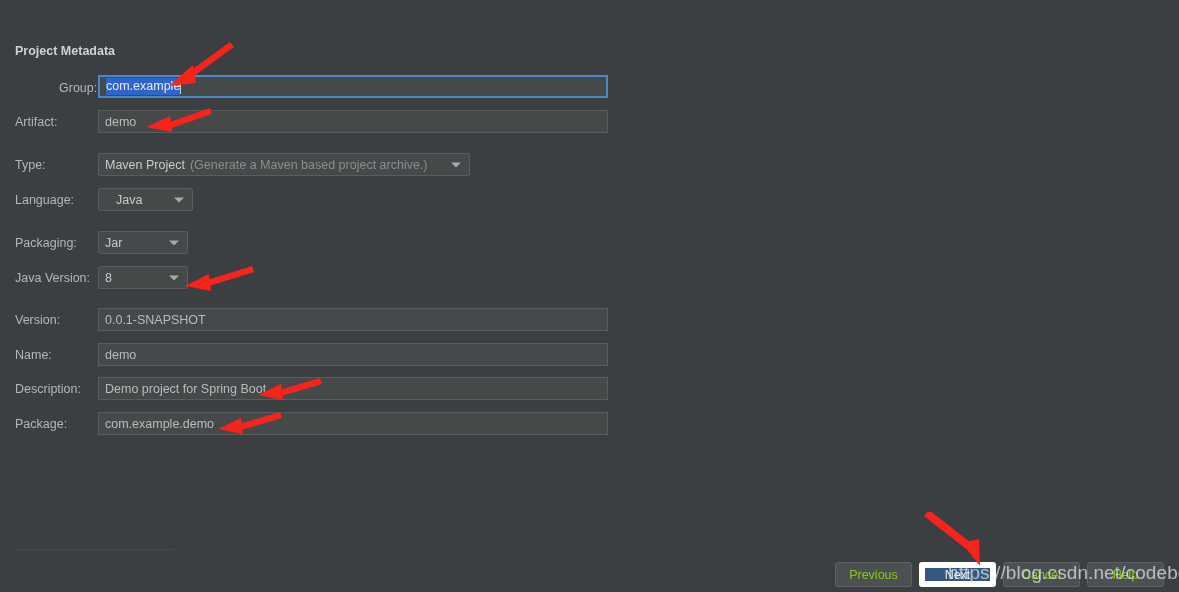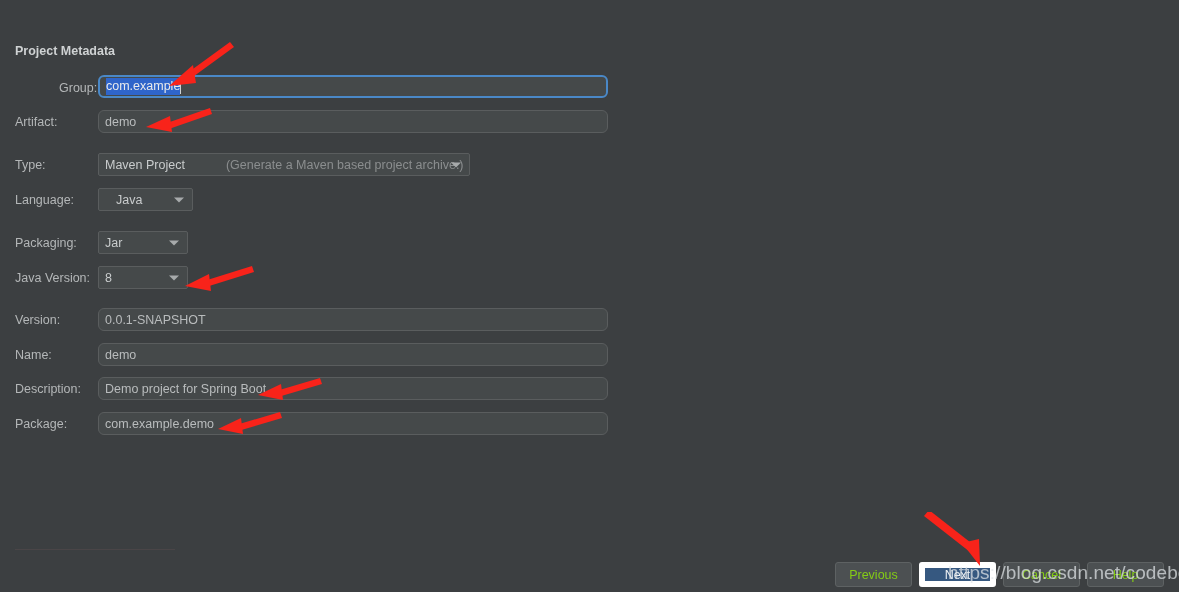--- a/index.html
+++ b/index.html
@@ -93,21 +93,21 @@
     font-size: 12.5px;
     color: #b4b7b8;
     white-space: nowrap;
   }
 
   .text-field {
     position: absolute;
     box-sizing: border-box;
     background: #45494a;
     border: 1px solid #5a5d5e;
-    border-radius: 6px;
+    border-radius: 0;
     height: 23px;
     display: flex;
     align-items: center;
     padding: 0 6px;
     font-size: 12.5px;
     color: #b9bcbd;
     cursor: text;
     overflow: hidden;
     white-space: nowrap;
   }
@@ -217,21 +217,21 @@
   <div class="row-label" style="left:15px; top:81px;margin-left:44px;">Group:</div>
   <div class="text-field focused" style="left:98px; top:75px; width:510px;">
       <span class="sel-text">com.example</span>
       <span class="caret"></span>
     </div>
 
   <div class="row-label" style="left:15px; top:115px;">Artifact:</div>
   <div class="text-field" style="left:98px; top:110px; width:510px;">demo</div>
 
   <div class="row-label" style="left:15px; top:158px;">Type:</div>
-  <div class="combo" style="left:98px; top:153px; width:372px;gap:36px;">
+  <div class="combo" style="left:98px; top:153px; width:372px;">
     <span class="combo-main">Maven Project</span>
     <span class="combo-sub">(Generate a Maven based project archive.)</span>
     <span class="arrow"></span>
   </div>
 
   <div class="row-label" style="left:15px; top:193px;">Language:</div>
   <div class="combo" style="left:98px; top:188px; width:95px;padding-left:17px;">
     <span class="combo-main">Java</span>
     <span class="arrow"></span>
   </div>

